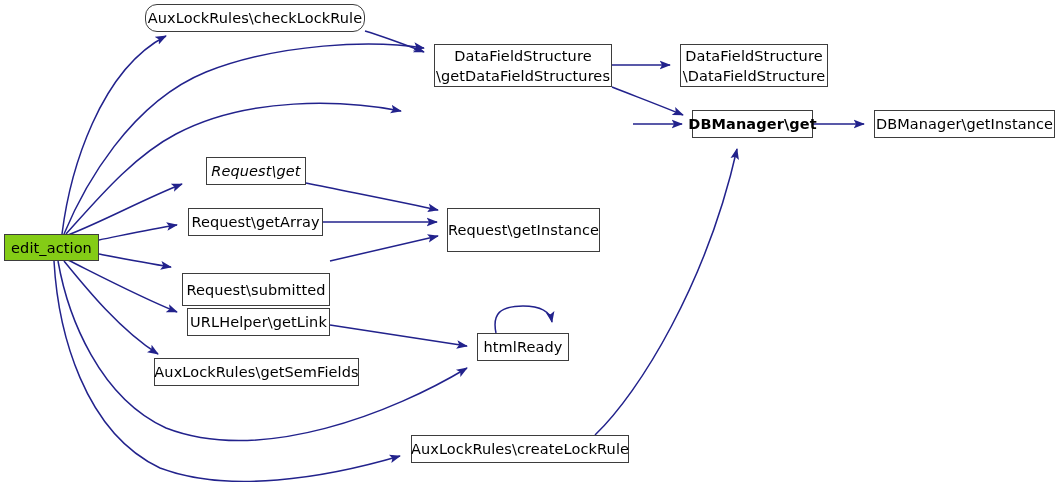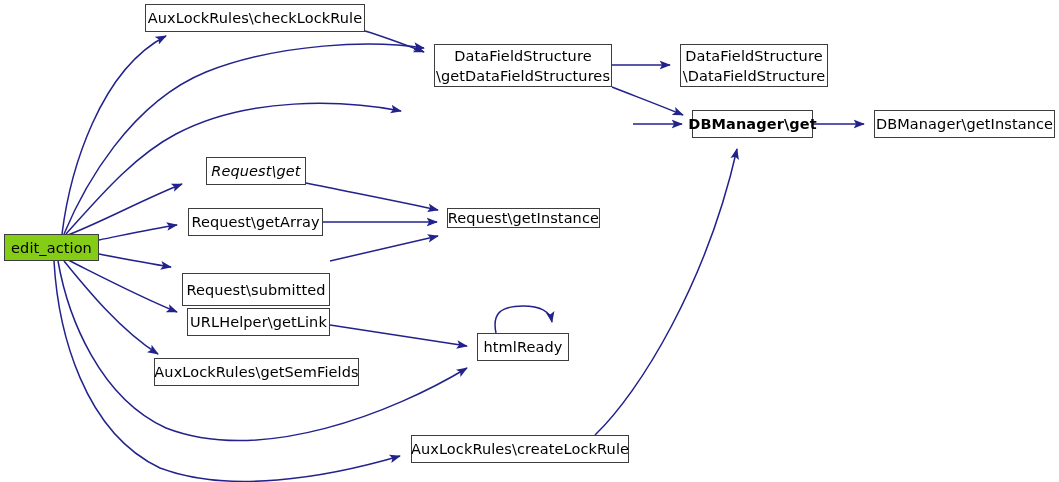--- a/index.html
+++ b/index.html
@@ -91,21 +91,21 @@
       <path d="M 496 333 C 492 314 500 306 523 306 C 541 306 550 311 552 322"></path>
 
       <path d="M 595 435 C 640 392 707 282 737 149"></path>
     </g>
   </svg>
 
   <div class="node highlight" style="left:4px;top:234px;width:95px;height:27px;">
     <span>edit_action</span>
   </div>
 
-  <div class="node" style="left:145px;top:4px;width:220px;height:28px;">
+  <div class="node" style="left:145px;top:4px;width:220px;height:28px;border-radius:12px;">
     <span>AuxLockRules\checkLockRule</span>
   </div>
 
   <div class="node" style="left:434px;top:44px;width:178px;height:43px;">
     <span>DataFieldStructure</span>
     <span class="line2">\getDataFieldStructures</span>
   </div>
 
   <div class="node" style="left:680px;top:44px;width:148px;height:43px;">
     <span>DataFieldStructure</span>
@@ -122,21 +122,21 @@
   </div>
 
   <div class="node" style="left:206px;top:157px;width:100px;height:28px;font-style:italic;">
     <span>Request\get</span>
   </div>
 
   <div class="node" style="left:188px;top:208px;width:135px;height:28px;">
     <span>Request\getArray</span>
   </div>
 
-  <div class="node" style="left:447px;top:208px;width:153px;height:20px;align-items:flex-end;">
+  <div class="node" style="left:447px;top:208px;width:153px;height:44px;">
     <span>Request\getInstance</span>
   </div>
 
   <div class="node" style="left:182px;top:273px;width:148px;height:33px;">
     <span>Request\submitted</span>
   </div>
 
   <div class="node" style="left:187px;top:308px;width:143px;height:28px;">
     <span>URLHelper\getLink</span>
   </div>

